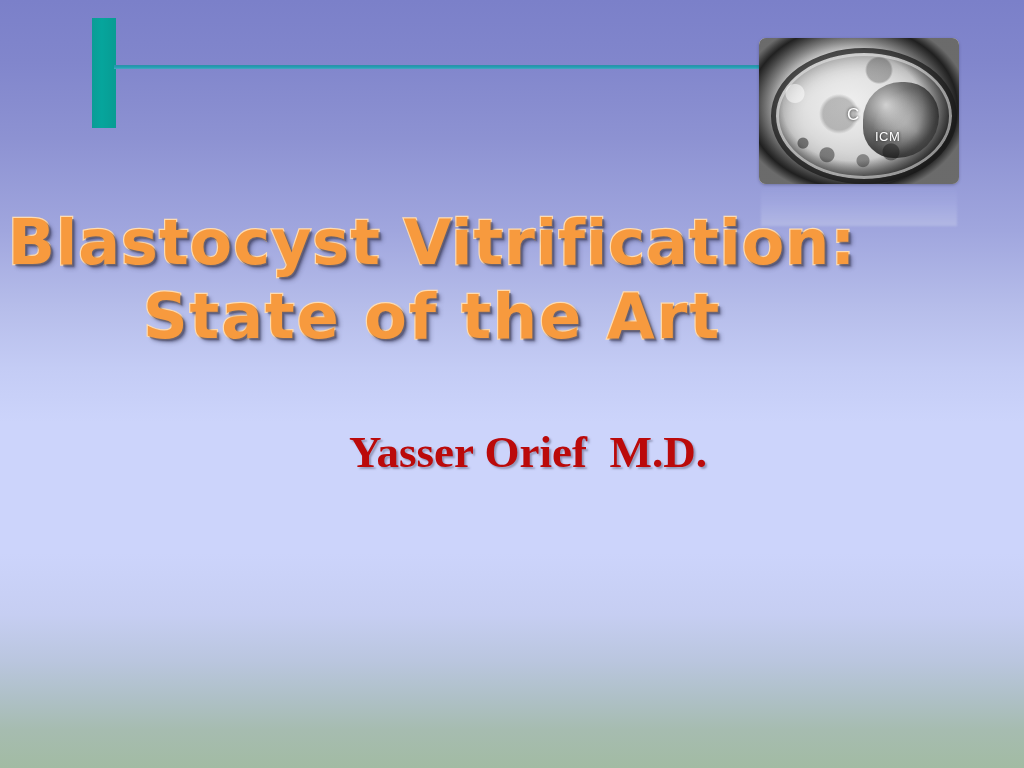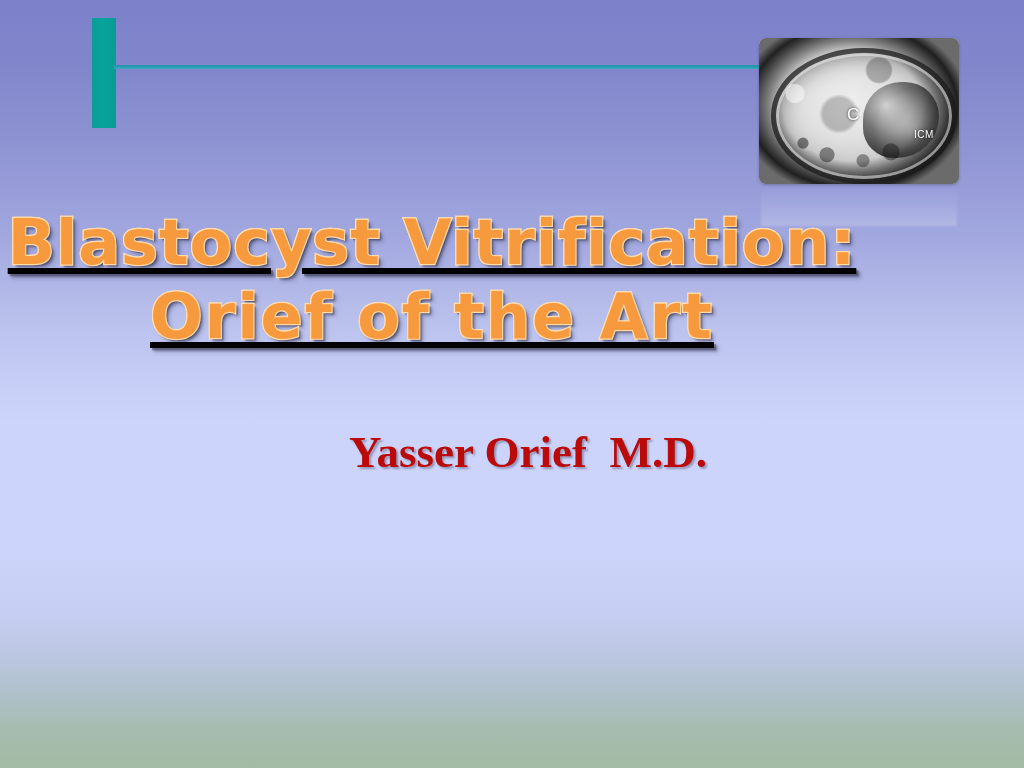--- a/index.html
+++ b/index.html
@@ -108,21 +108,21 @@
       radial-gradient(circle at 40% 52%, rgba(70,70,70,0.3) 0 16px, transparent 20px);
   }
   .micro-label {
     position: absolute;
     color: #ffffff;
     font-family: "Liberation Sans", sans-serif;
     font-weight: 400;
     text-shadow: 0 0 3px rgba(0,0,0,0.8);
   }
   .label-c   { left: 44%;  top: 46%;  font-size: 17px; }
-  .label-icm { left: 58%;  top: 62%;  font-size: 10px; letter-spacing: 0.5px; margin-left: 39px; }
+  .label-icm { left: 58%;  top: 62%;  font-size: 13px; letter-spacing: 0.5px; }
 
   .micro-reflection {
     position: absolute;
     left: 2px;
     top: 148px;
     width: 196px;
     height: 40px;
     border-radius: 0 0 6px 6px;
     background: linear-gradient(to bottom, rgba(200,205,235,0.85) 0%, rgba(204,212,250,0.25) 55%, rgba(204,212,250,0) 100%);
     transform: scaleY(-1);
@@ -130,21 +130,20 @@
     filter: blur(1px);
   }
 
   
   .title-block {
     position: absolute;
     left: 0;
     top: 206px;
     width: 864px;
     text-align: center;
-    text-decoration: underline;
   }
   .title-line {
     font-family: "DejaVu Sans", sans-serif;
     font-weight: bold;
     font-size: 62px;
     line-height: 74px;
     letter-spacing: 1px;
     color: #f79a3e;
     -webkit-text-stroke: 2.4px #ffdcb0;
     paint-order: stroke fill;
@@ -201,19 +200,19 @@
       <div class="micro-icm"></div>
       <div class="micro-grain"></div>
       <span class="micro-label label-c">C</span>
       <span class="micro-label label-icm">ICM</span>
     </div>
     <div class="micro-reflection"></div>
   </div>
 
   <div class="title-block">
     <div class="title-line l1">Blastocyst Vitrification:</div>
-    <div class="title-line l2">Orief of the Art</div>
+    <div class="title-line l2">State of the Art</div>
   </div>
 
   <div class="presenter">Yasser Orief  M.D.</div>
 
 
 </div>
 
 </body></html>

